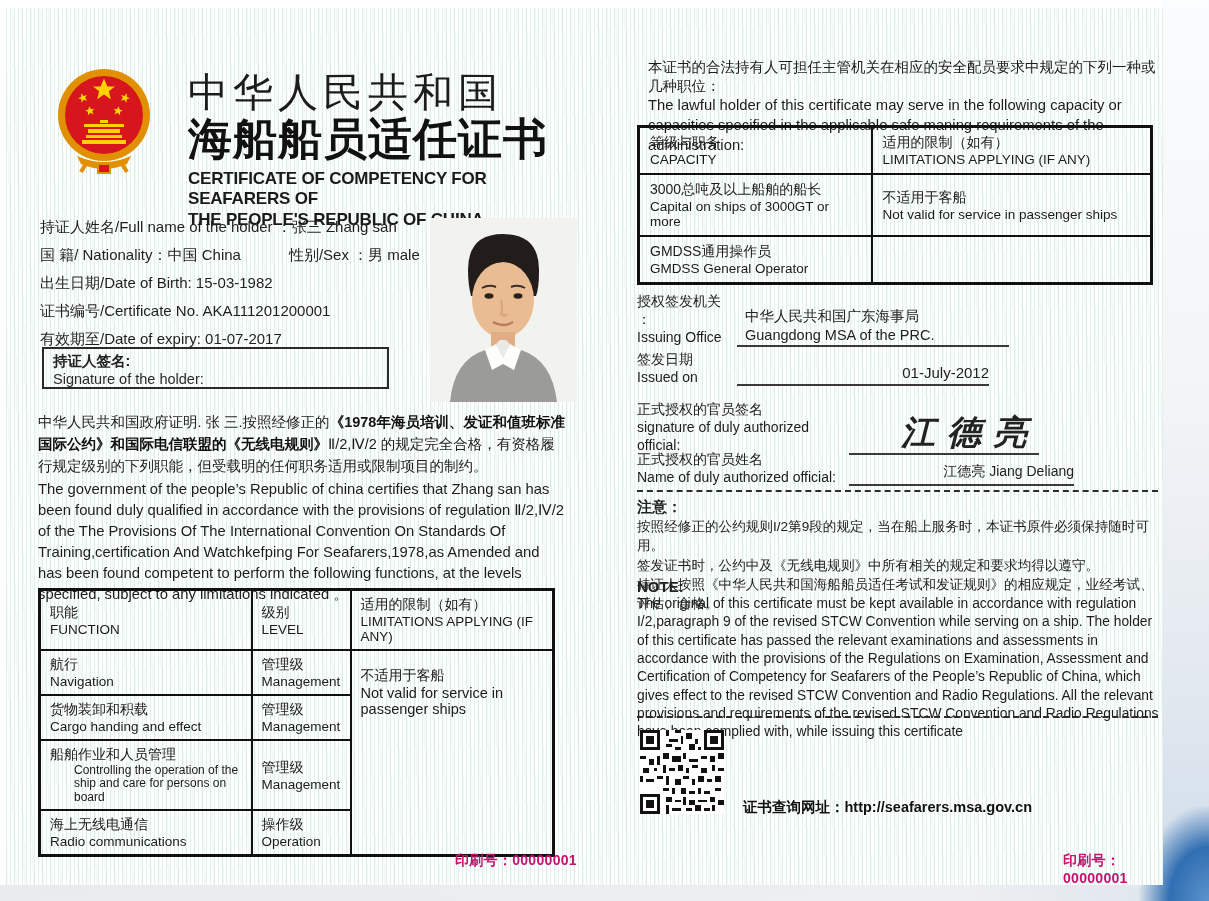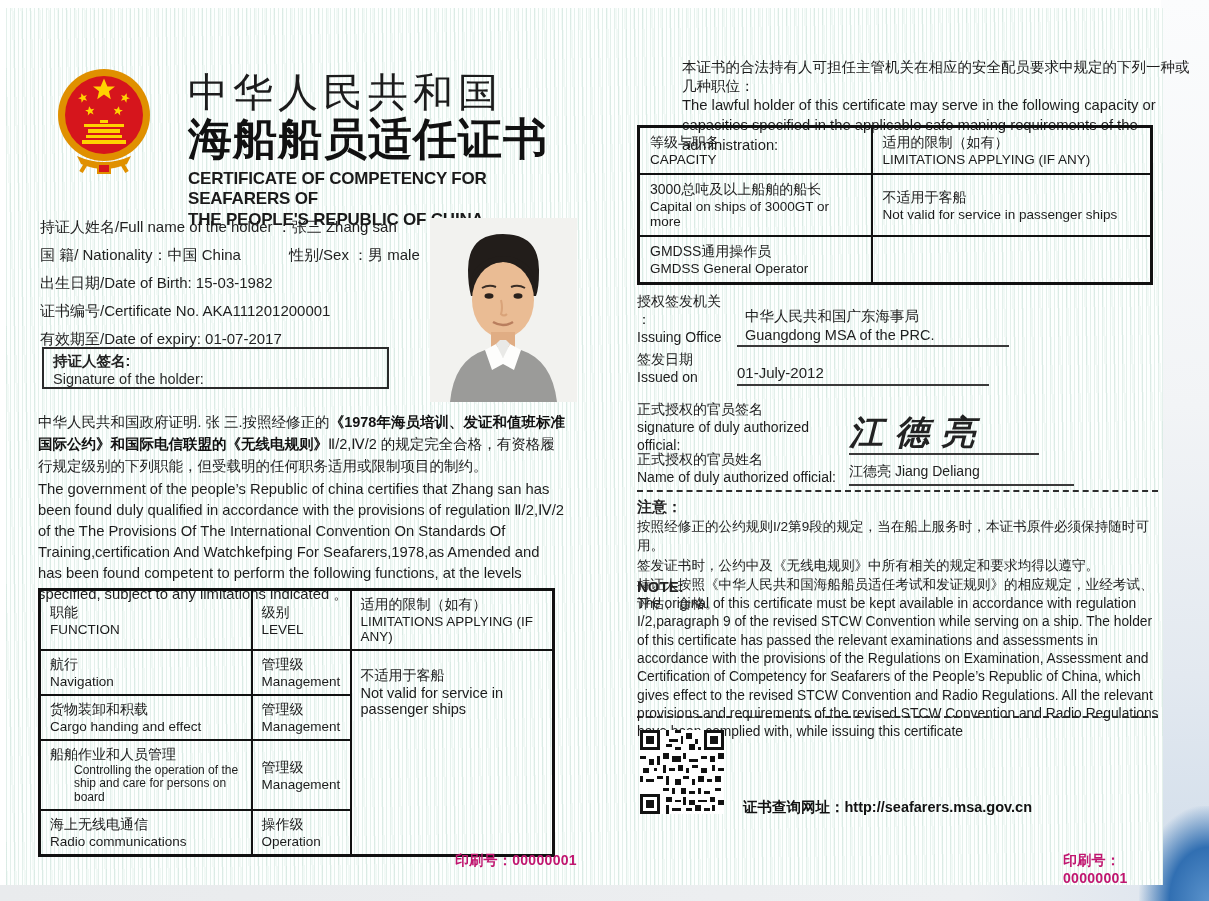--- a/index.html
+++ b/index.html
@@ -55,27 +55,27 @@
   .fn-table td { border:2px solid #111; padding:5px 9px; vertical-align:middle; }
   .cap-table { left:631px; top:117px; width:516px; }
   .cap-table table { width:100%; border:3px solid #111; }
   .cap-table td { border:2px solid #111; padding:6px 10px; vertical-align:middle; }
   .cell-cn { font-size:14px; color:#1b1b1b; }
   .cell-en { font-size:13.5px; color:#1b1b1b; }
   .cell-en.small { font-size:12px; line-height:1.12;margin-left:24px; }
   .lim-cell { vertical-align:top !important; padding-top:16px !important; font-size:14.5px; }
 
   
-  .r-intro { left:642px; top:50px; width:512px;margin-left:34px; }
+  .r-intro { left:642px; top:50px; width:512px; }
   .r-intro .cn { font-size:14.5px; color:#1c1c1c; }
   .r-intro .en { font-size:14.8px; line-height:1.35; color:#1c1c1c; }
 
   .field { display:flex; align-items:flex-end; }
   .field .lbl { font-size:14px; line-height:1.3; color:#1c1c1c; }
-  .field .val { text-align:left; border-bottom:2px solid #3a3a3a; }
+  .field .val { text-align:right; border-bottom:2px solid #3a3a3a; }
 
   .f-issuing { left:631px; top:284px; width:520px; }
   .f-issuing .lbl { width:100px; }
   .f-issuing .val { width:272px; text-align:left; padding-left:8px; font-size:14.5px; line-height:1.3; }
   .f-issued { left:631px; top:342px; width:520px; }
   .f-issued .lbl { width:100px; }
   .f-issued .val { width:252px; font-size:15px; padding-bottom:3px; }
   .f-sig { left:631px; top:392px; width:520px; }
   .f-sig .lbl { width:212px; }
   .f-sig .val { width:190px; font-family:Liberation Sans, sans-serif; font-style:italic; font-weight:bold;

